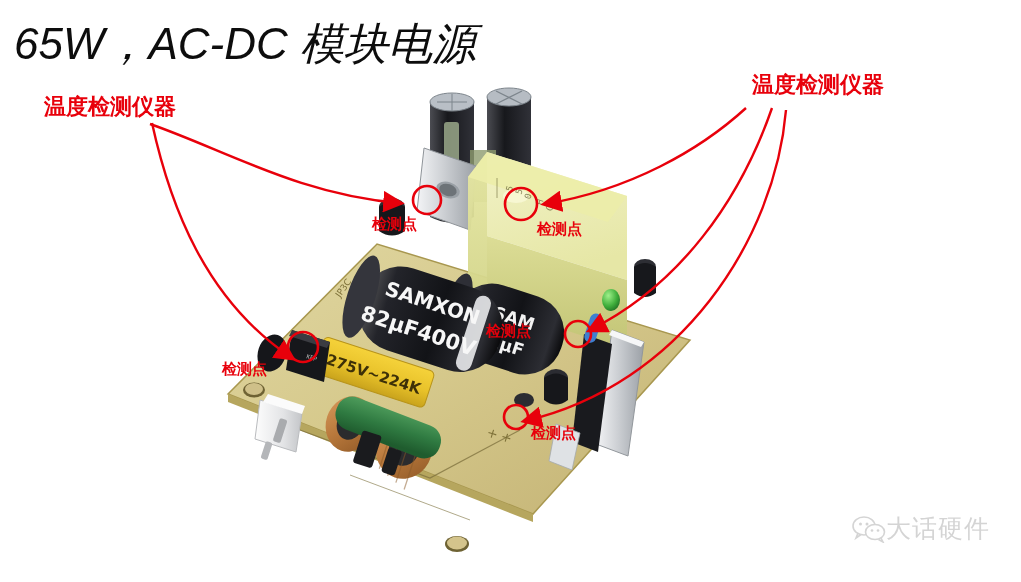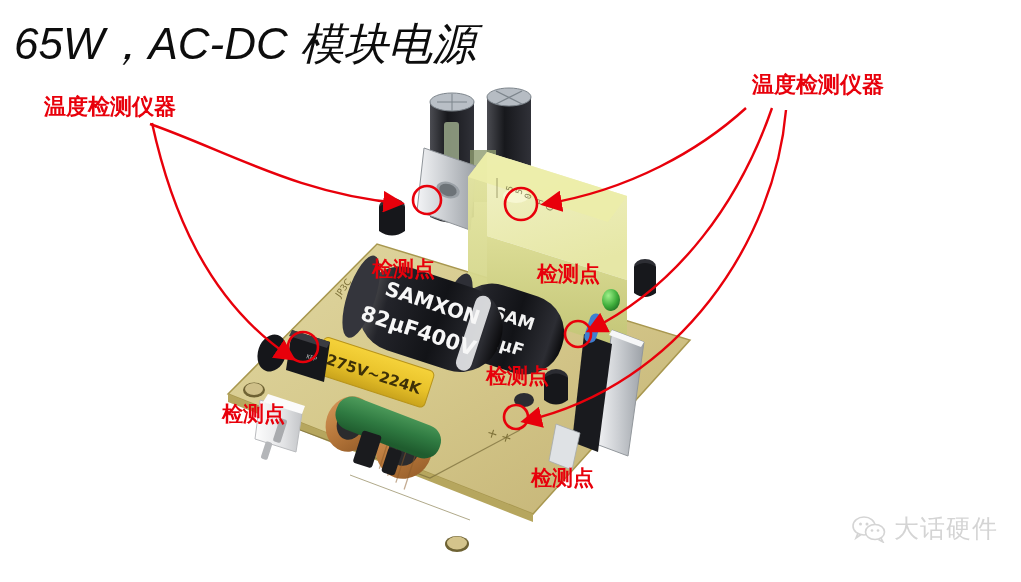--- a/index.html
+++ b/index.html
@@ -34,39 +34,38 @@
 
   
   .anno {
     position: absolute;
     color: #e8000b;
     font-weight: 700;
     white-space: nowrap;
     font-family: "DejaVu Serif", "Liberation Serif", serif;
   }
   .anno.instr { font-size: 22px; }
-  .anno.pt    { font-size: 21px; margin-top: 40px; }
+  .anno.pt    { font-size: 15px; }
 
   
   #arrows, #board {
     position: absolute;
     left: 0; top: 0;
     width: 1021px;
     height: 582px;
   }
   #arrows { pointer-events: none; }
 
   
   #watermark {
     position: absolute;
     left: 852px;
     top: 512px;
     display: flex;
     align-items: center;
-    gap: 8px;
     opacity: 0.42;
   }
   #watermark .wm-text {
     font-size: 25px;
     color: #9a9a9a;
     letter-spacing: 1px;
     font-family: "DejaVu Sans", sans-serif;
   }
 </style>
 </head>

